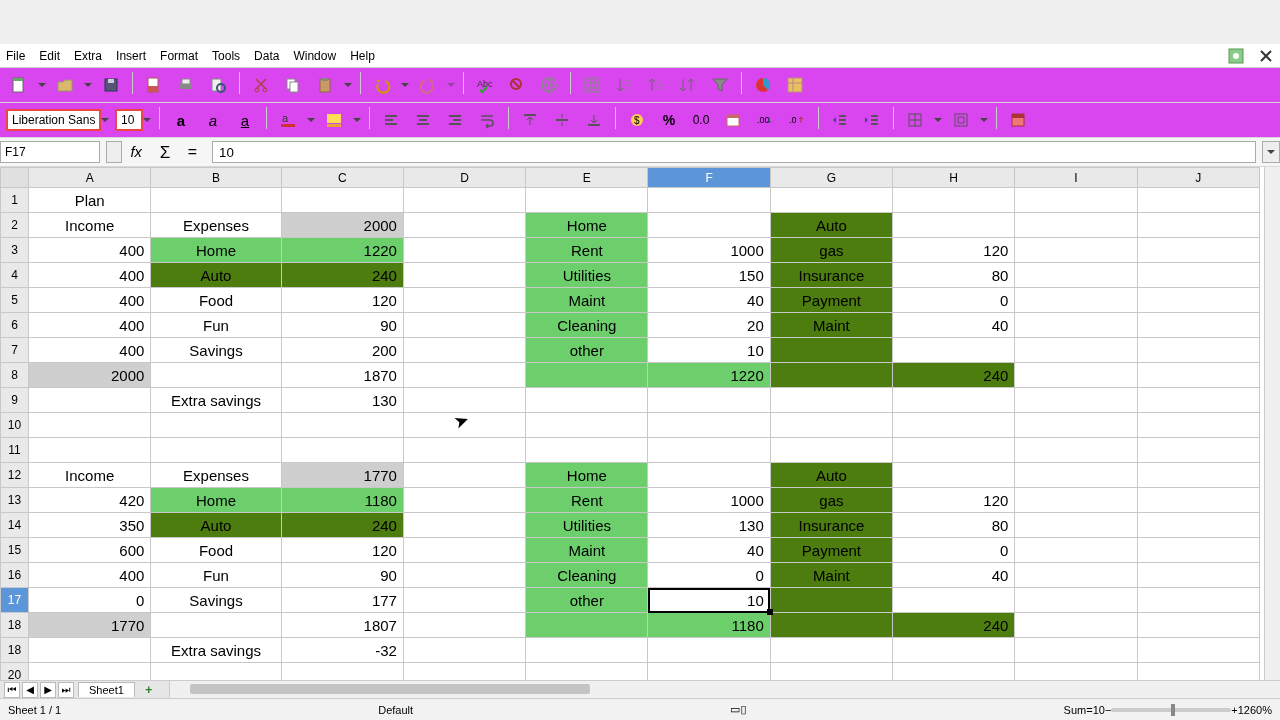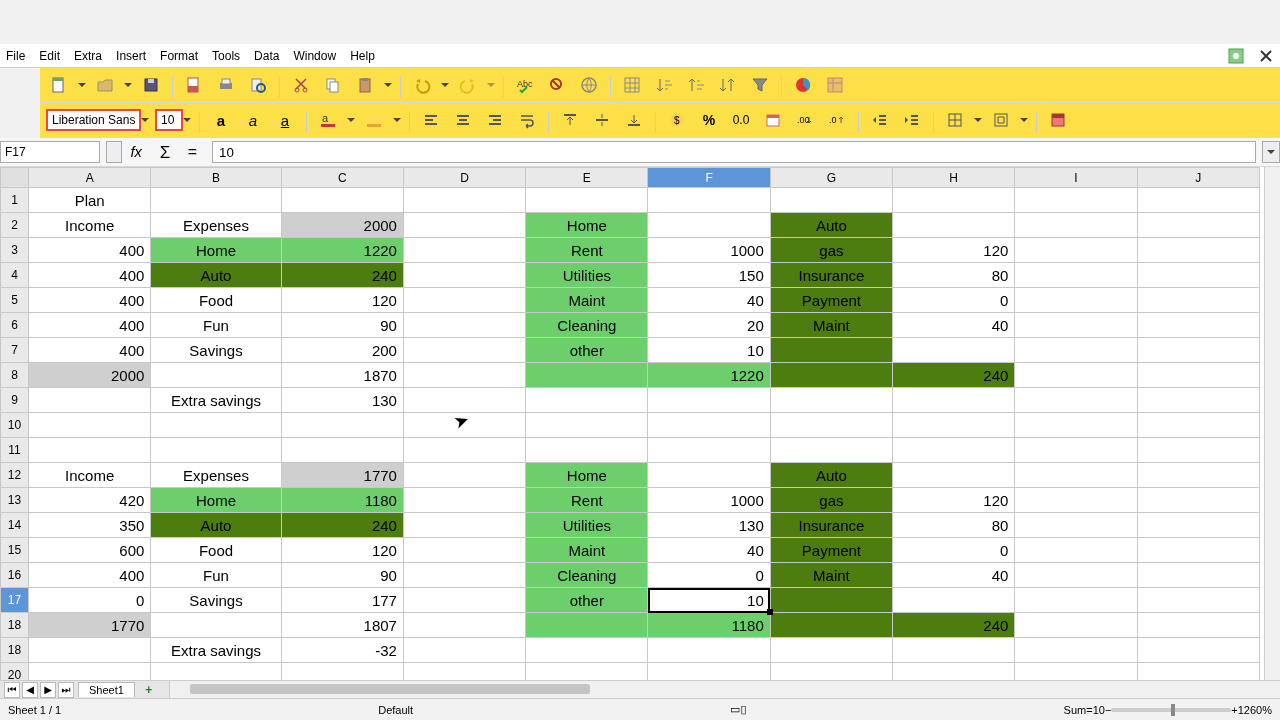--- a/index.html
+++ b/index.html
@@ -5,21 +5,21 @@
   * { box-sizing: border-box; margin: 0; padding: 0; font-family: "Liberation Sans", Arial, sans-serif; }
   body { width: 1280px; height: 720px; overflow: hidden; background: #f0f0f0; display: flex; flex-direction: column; font-size: 12px; user-select: none; }
 
   
   .menubar { background: #fff; height: 24px; display: flex; align-items: center; padding: 0 6px; gap: 14px; border-bottom: 1px solid #d0d0d0; margin-top: 44px; }
   .menubar span { cursor: default; }
   .menubar .spacer { flex: 1; }
   .menubar .icon { width: 16px; height: 16px; display:inline-block; }
 
   
-  .toolbar { background: #fde047; display: flex; align-items: flex-end; padding: 4px 6px; gap: 6px; border-bottom: 1px solid #d8d8d8; margin-left: 40px; }
+  .toolbar { background: #d946ef; display: flex; align-items: flex-start; padding: 4px 6px; gap: 6px; border-bottom: 1px solid #d8d8d8; }
   .toolbar .btn { width: 26px; height: 26px; display: flex; align-items: center; justify-content: center; border: 1px solid transparent; border-radius: 2px; cursor: default; }
   .toolbar .sep { width: 1px; height: 22px; background: #ccc; margin: 0 2px; }
   .toolbar svg { width: 18px; height: 18px; }
   .toolbar .dd { width: 8px; height: 26px; display:flex; align-items:center; justify-content:center; cursor:default; }
   .toolbar .dd::after { content:""; border:4px solid transparent; border-top-color:#444; margin-top:3px; }
 
   .fontsel { display:flex; align-items:center; }
   .fontsel input { height: 22px; border:2px solid #ef4444; padding:4px 4px; font-size:12px; }
 
   

